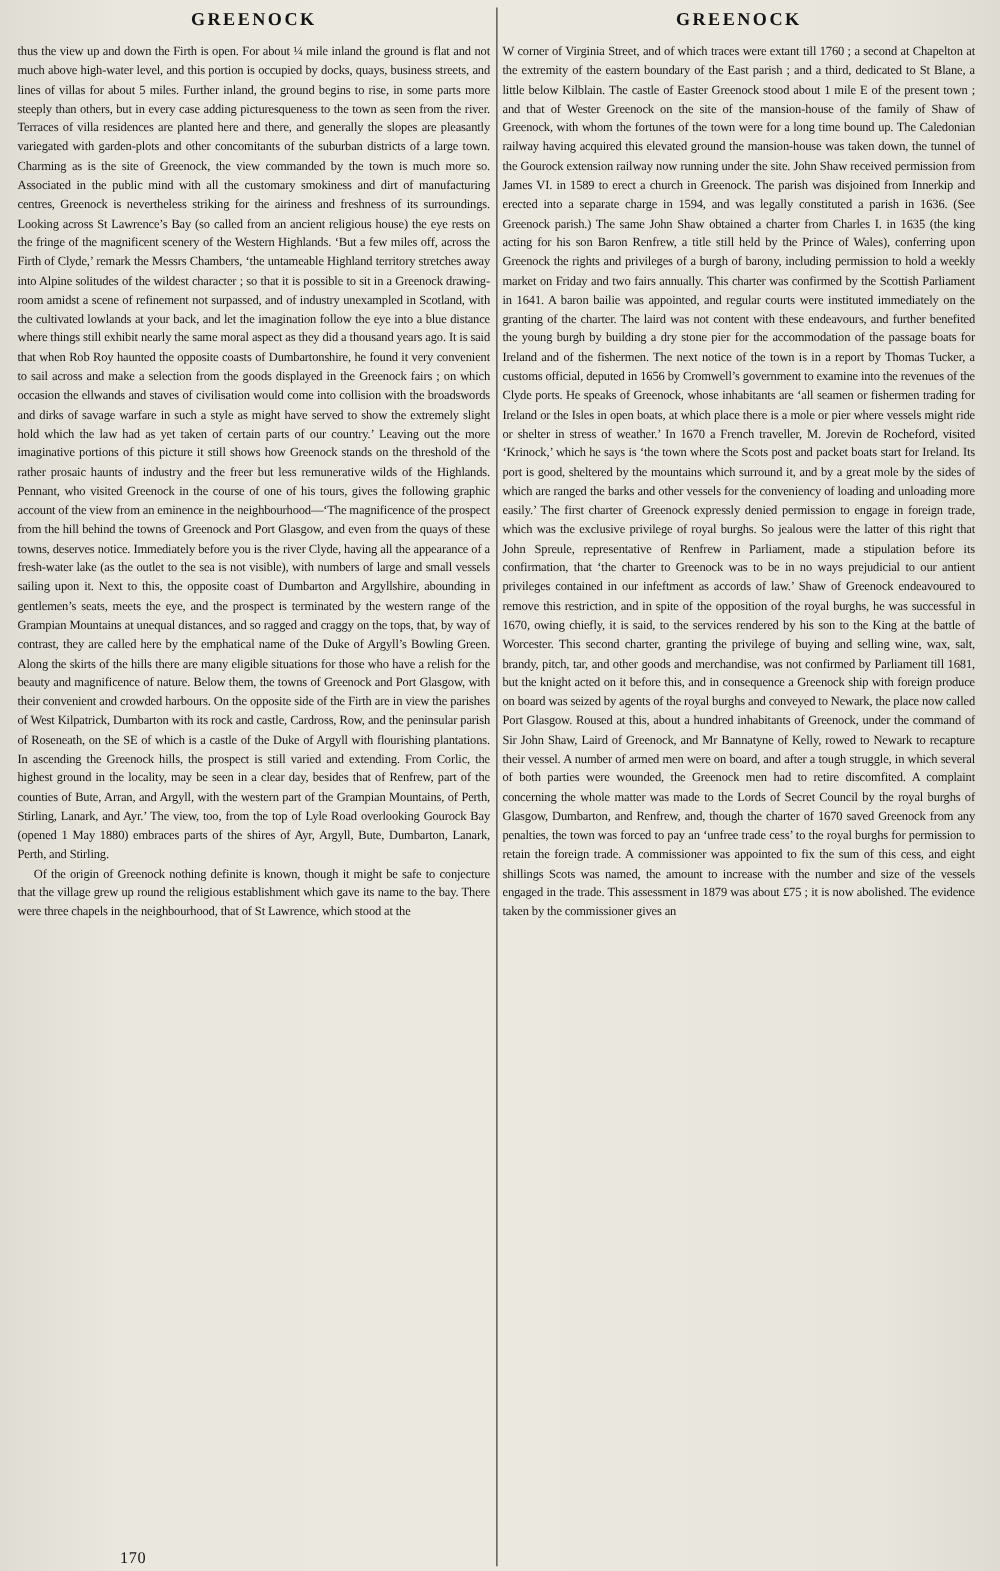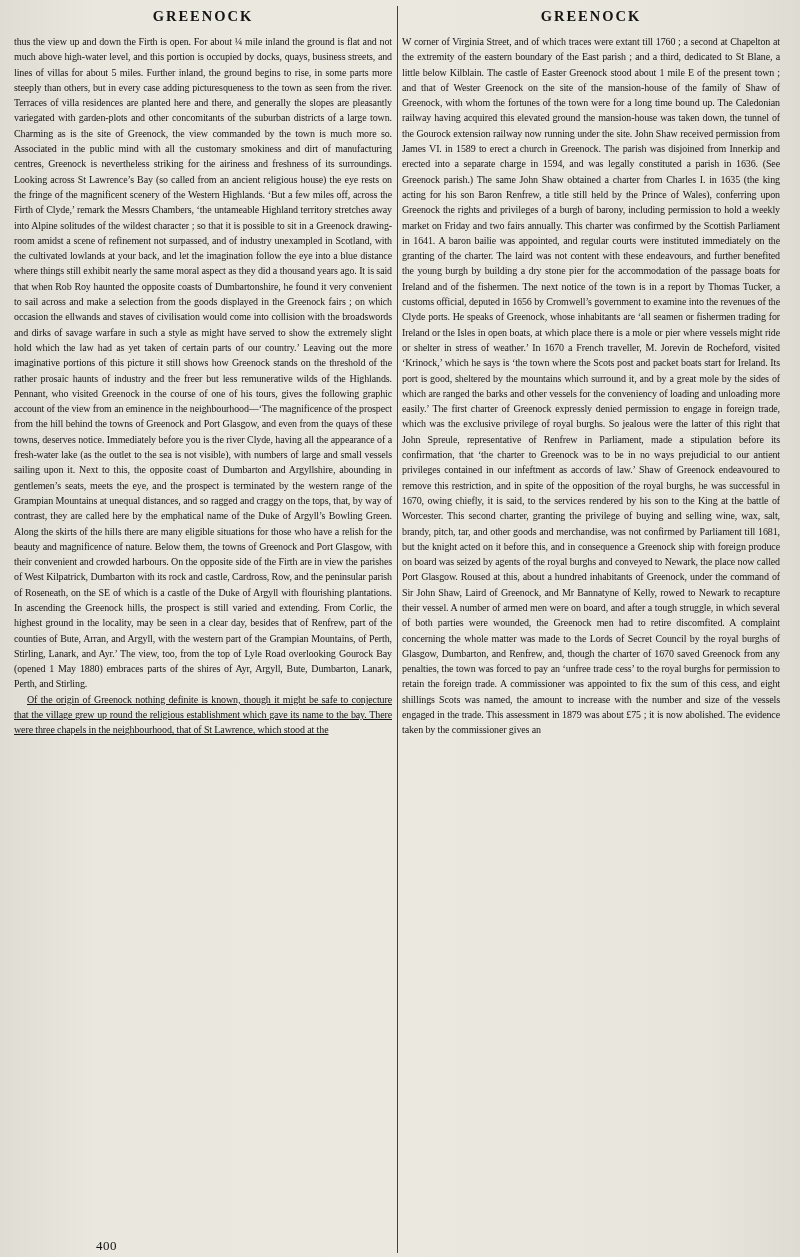--- a/index.html
+++ b/index.html
@@ -47,21 +47,20 @@
   .para {
     margin: 0;
     font-size: 10px;
     line-height: 15.3px;
     letter-spacing: -0.12px;
     text-align: justify;
     text-justify: inter-word;
   }
   .para.indented {
     text-indent: 13px;
-    text-decoration: underline;
   }
   .page-number {
     position: absolute;
     left: 96px;
     bottom: 3px;
     font-size: 13px;
     letter-spacing: 0.5px;
   }
 </style>
 </head>
@@ -78,14 +77,14 @@
 
     <div class="divider"></div>
 
     <div class="column">
       <div class="running-head">GREENOCK</div>
       <p class="para">W corner of Virginia Street, and of which traces were extant till 1760 ; a second at Chapelton at the extremity of the eastern boundary of the East parish ; and a third, dedicated to St Blane, a little below Kilblain. The castle of Easter Greenock stood about 1 mile E of the present town ; and that of Wester Greenock on the site of the mansion-house of the family of Shaw of Greenock, with whom the fortunes of the town were for a long time bound up. The Caledonian railway having acquired this elevated ground the mansion-house was taken down, the tunnel of the Gourock extension railway now running under the site. John Shaw received permission from James VI. in 1589 to erect a church in Greenock. The parish was disjoined from Innerkip and erected into a separate charge in 1594, and was legally constituted a parish in 1636. (See Greenock parish.) The same John Shaw obtained a charter from Charles I. in 1635 (the king acting for his son Baron Renfrew, a title still held by the Prince of Wales), conferring upon Greenock the rights and privileges of a burgh of barony, including permission to hold a weekly market on Friday and two fairs annually. This charter was confirmed by the Scottish Parliament in 1641. A baron bailie was appointed, and regular courts were instituted immediately on the granting of the charter. The laird was not content with these endeavours, and further benefited the young burgh by building a dry stone pier for the accommodation of the passage boats for Ireland and of the fishermen. The next notice of the town is in a report by Thomas Tucker, a customs official, deputed in 1656 by Cromwell’s government to examine into the revenues of the Clyde ports. He speaks of Greenock, whose inhabitants are ‘all seamen or fishermen trading for Ireland or the Isles in open boats, at which place there is a mole or pier where vessels might ride or shelter in stress of weather.’ In 1670 a French traveller, M. Jorevin de Rocheford, visited ‘Krinock,’ which he says is ‘the town where the Scots post and packet boats start for Ireland. Its port is good, sheltered by the mountains which surround it, and by a great mole by the sides of which are ranged the barks and other vessels for the conveniency of loading and unloading more easily.’ The first charter of Greenock expressly denied permission to engage in foreign trade, which was the exclusive privilege of royal burghs. So jealous were the latter of this right that John Spreule, representative of Renfrew in Parliament, made a stipulation before its confirmation, that ‘the charter to Greenock was to be in no ways prejudicial to our antient privileges contained in our infeftment as accords of law.’ Shaw of Greenock endeavoured to remove this restriction, and in spite of the opposition of the royal burghs, he was successful in 1670, owing chiefly, it is said, to the services rendered by his son to the King at the battle of Worcester. This second charter, granting the privilege of buying and selling wine, wax, salt, brandy, pitch, tar, and other goods and merchandise, was not confirmed by Parliament till 1681, but the knight acted on it before this, and in consequence a Greenock ship with foreign produce on board was seized by agents of the royal burghs and conveyed to Newark, the place now called Port Glasgow. Roused at this, about a hundred inhabitants of Greenock, under the command of Sir John Shaw, Laird of Greenock, and Mr Bannatyne of Kelly, rowed to Newark to recapture their vessel. A number of armed men were on board, and after a tough struggle, in which several of both parties were wounded, the Greenock men had to retire discomfited. A complaint concerning the whole matter was made to the Lords of Secret Council by the royal burghs of Glasgow, Dumbarton, and Renfrew, and, though the charter of 1670 saved Greenock from any penalties, the town was forced to pay an ‘unfree trade cess’ to the royal burghs for permission to retain the foreign trade. A commissioner was appointed to fix the sum of this cess, and eight shillings Scots was named, the amount to increase with the number and size of the vessels engaged in the trade. This assessment in 1879 was about £75 ; it is now abolished. The evidence taken by the commissioner gives an</p>
     </div>
 
   </div>
 
-  <div class="page-number">400</div>
+  <div class="page-number">170</div>
 </div>
 
 </body></html>

